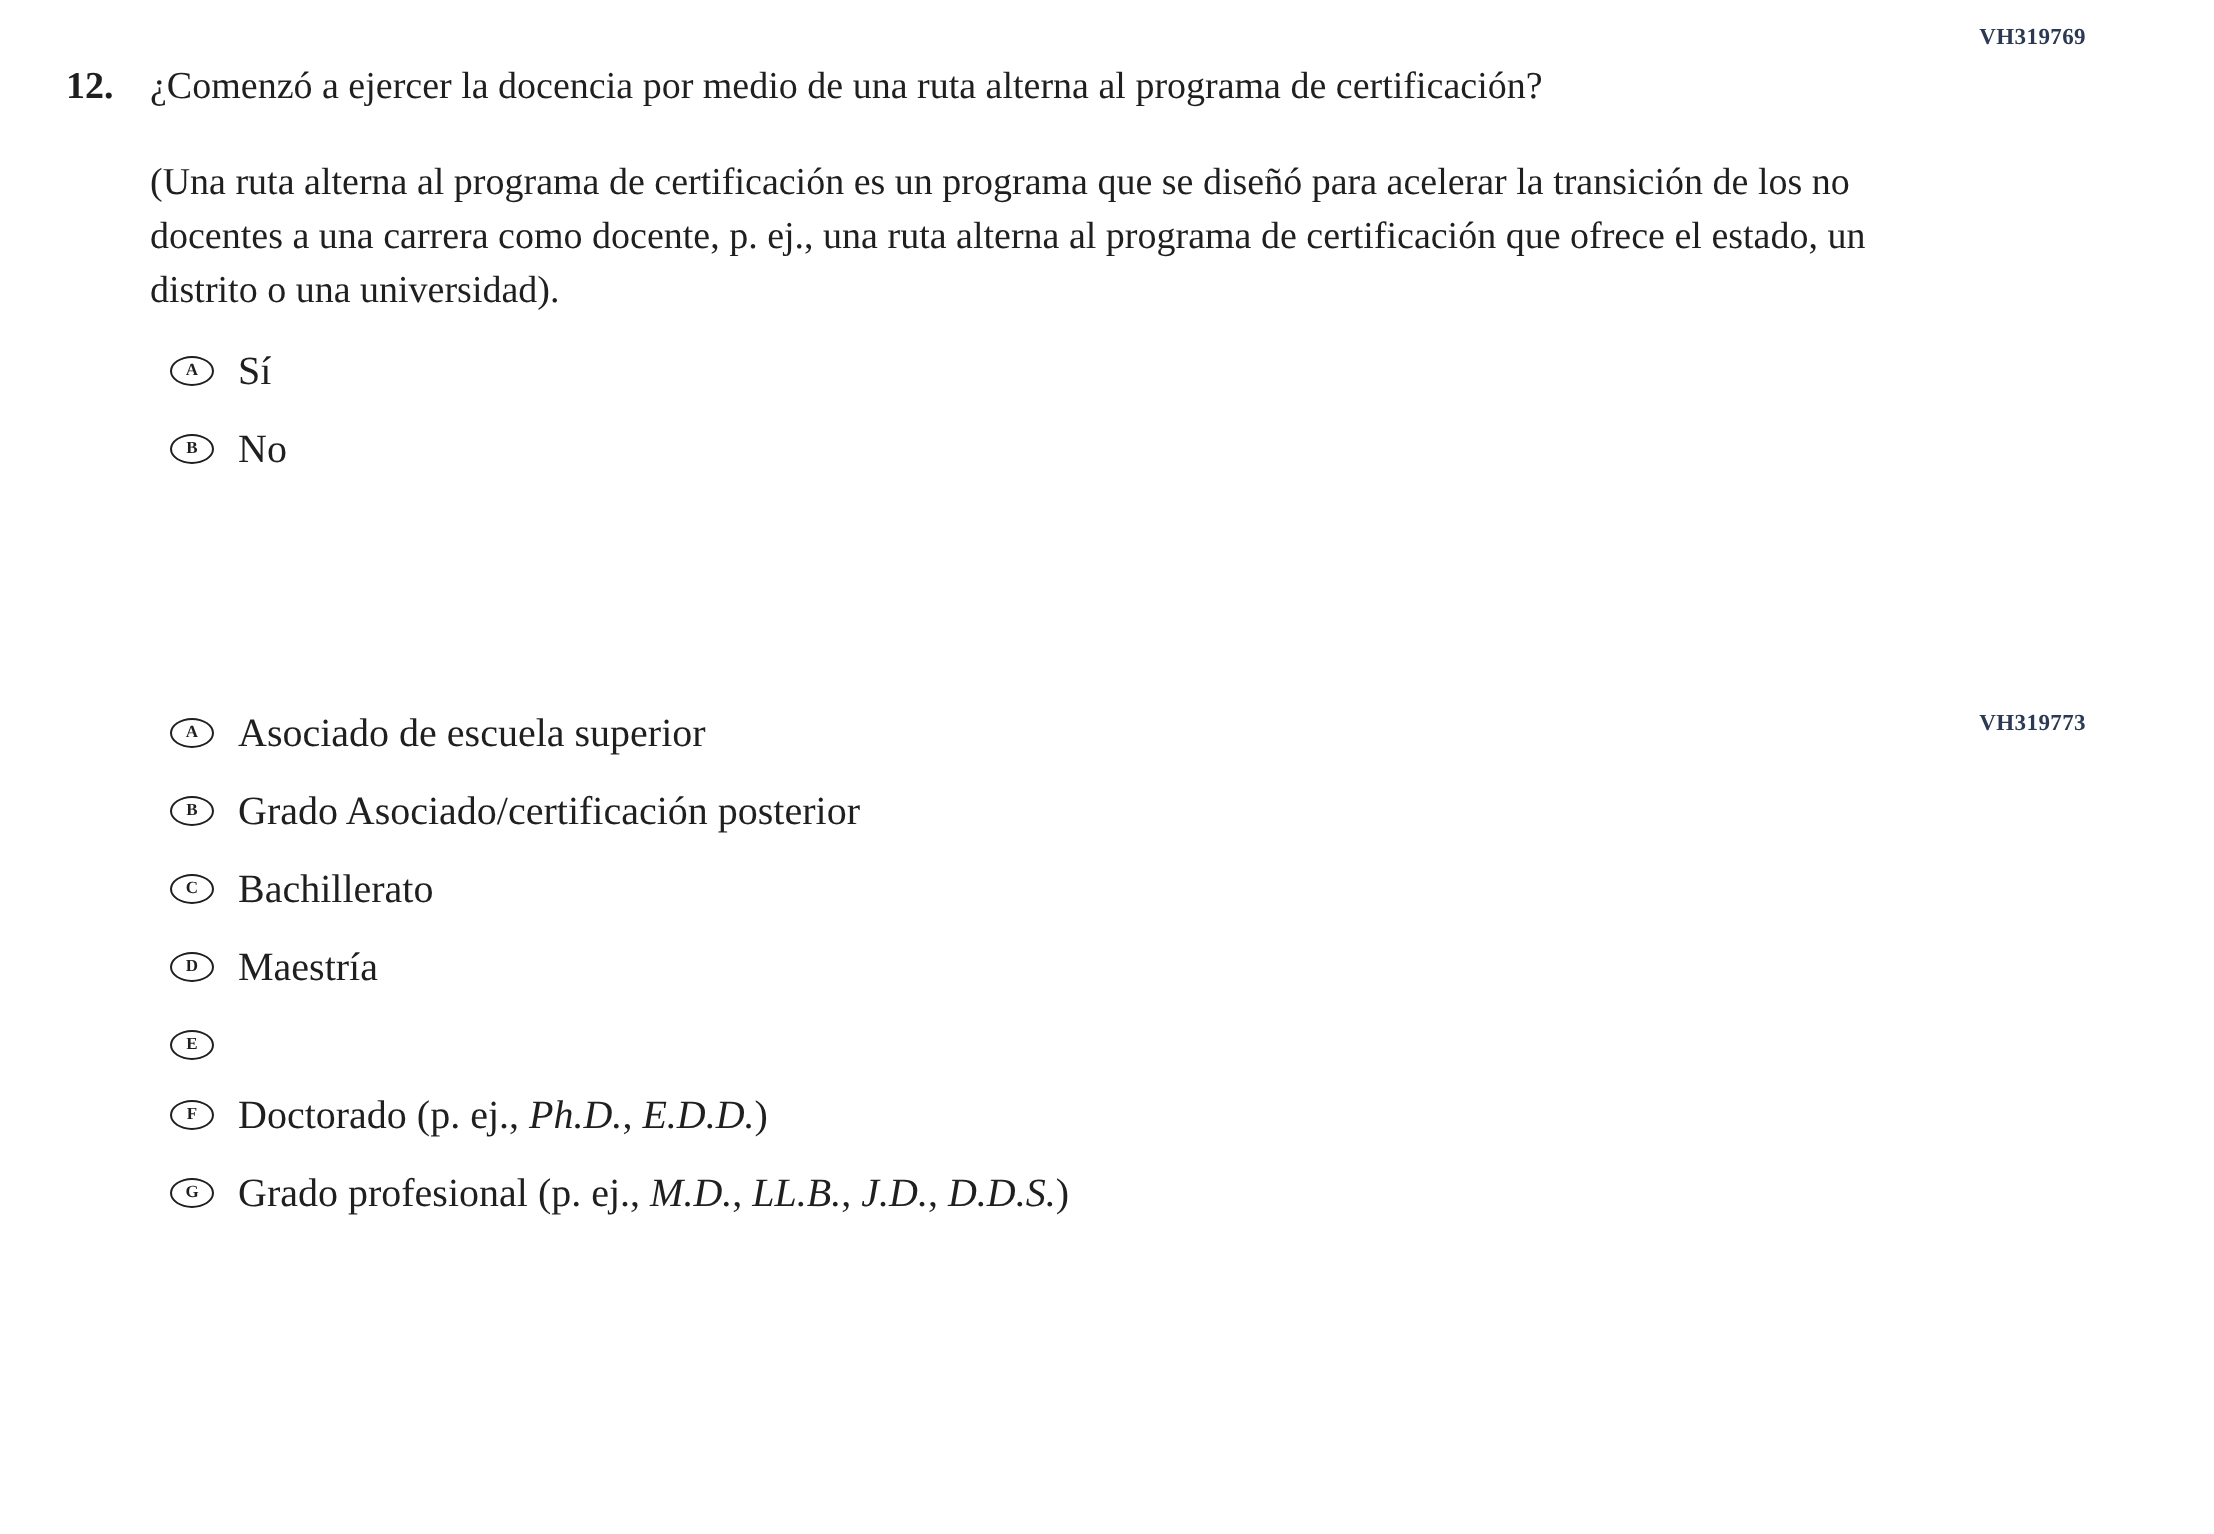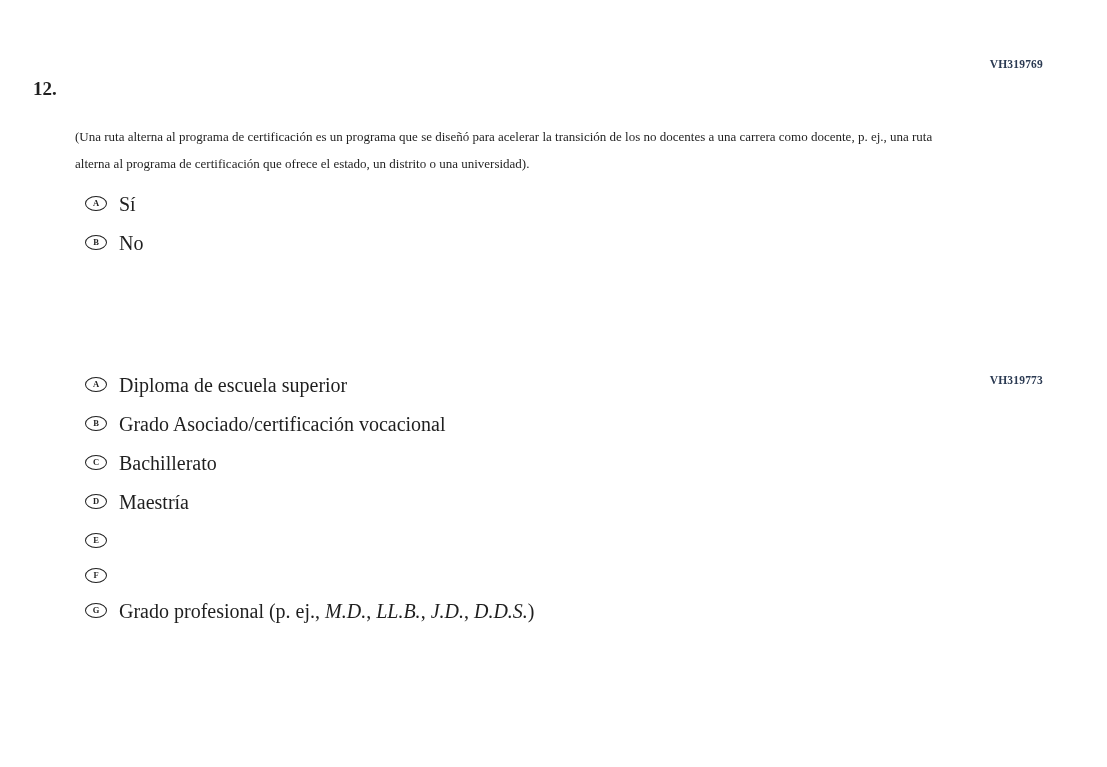--- a/index.html
+++ b/index.html
@@ -20,38 +20,38 @@
     right: 64px;
     font-size: 11.5px;
     letter-spacing: 0.2px;
     color: #2b3a52;
     font-weight: bold;
   }
   #q12 .q-code { top: 13px; }
   #q13 .q-code { top: 0px; text-align: center; }
 
   .q-row { display: flex; align-items: flex-start; }
-  #q12 .q-row { padding-top: 30px; margin-top: 45px; }
+  #q12 .q-row { padding-top: 30px; }
   #q13 .q-row { padding-top: 14px; }
 
   .q-number {
     width: 42px;
     flex: 0 0 42px;
     font-weight: bold;
     font-size: 19px;
     line-height: 27px;
   }
   .q-text {
     font-size: 19px;
     line-height: 27px;
     max-width: 875px;
   }
   .q-note {
     margin: 21px 0 0 42px;
-    font-size: 13px;
+    font-size: 19px;
     line-height: 27px;
     max-width: 870px;
   }
   .q-note:empty { display: none; }
 
   .options { margin-left: 52px; }
   #q12 .options { margin-top: 16px; }
   #q13 .options { margin-top: 22px; }
 
   .option {
@@ -89,20 +89,21 @@
 </style>
 </head>
 <body>
 
 <div class="sheet">
 
   <section class="question-block" id="q12">
     <span class="q-code">VH319769</span>
     <div class="q-row">
       <span class="q-number">12.</span>
+      <span class="q-text">¿Comenzó a ejercer la docencia por medio de una ruta alterna al programa de certificación?</span>
     </div>
     <div class="q-note">(Una ruta alterna al programa de certificación es un programa que se diseñó para acelerar la transición de los no docentes a una carrera como docente, p. ej., una ruta alterna al programa de certificación que ofrece el estado, un distrito o una universidad).</div>
     <div class="options">
   <div class="option">
     <span class="bubble">
       <span class="bubble-letter">A</span>
     </span>
     <span class="option-label"><span>Sí</span></span>
   </div>
 
@@ -116,28 +117,28 @@
   </section>
 
   <section class="question-block" id="q13">
     <span class="q-code">VH319773</span>
 
     <div class="options">
   <div class="option">
     <span class="bubble">
       <span class="bubble-letter">A</span>
     </span>
-    <span class="option-label"><span>Diploma de escuela superior</span></span>
+    <span class="option-label"><span>Asociado de escuela superior</span></span>
   </div>
 
   <div class="option">
     <span class="bubble">
       <span class="bubble-letter">B</span>
     </span>
-    <span class="option-label"><span>Grado Asociado/certificación vocacional</span></span>
+    <span class="option-label"><span>Grado Asociado/certificación posterior</span></span>
   </div>
 
   <div class="option">
     <span class="bubble">
       <span class="bubble-letter">C</span>
     </span>
     <span class="option-label"><span>Bachillerato</span></span>
   </div>
 
   <div class="option">
@@ -150,20 +151,21 @@
   <div class="option">
     <span class="bubble">
       <span class="bubble-letter">E</span>
     </span>
   </div>
 
   <div class="option">
     <span class="bubble">
       <span class="bubble-letter">F</span>
     </span>
+    <span class="option-label"><span>Doctorado (p. ej., </span><span class="seg-italic">Ph.D.</span><span>, </span><span class="seg-italic">E.D.D.</span><span>)</span></span>
   </div>
 
   <div class="option">
     <span class="bubble">
       <span class="bubble-letter">G</span>
     </span>
     <span class="option-label"><span>Grado profesional (p. ej., </span><span class="seg-italic">M.D.</span><span>, </span><span class="seg-italic">LL.B.</span><span>, </span><span class="seg-italic">J.D.</span><span>, </span><span class="seg-italic">D.D.S.</span><span>)</span></span>
   </div>
 </div>
   </section>

